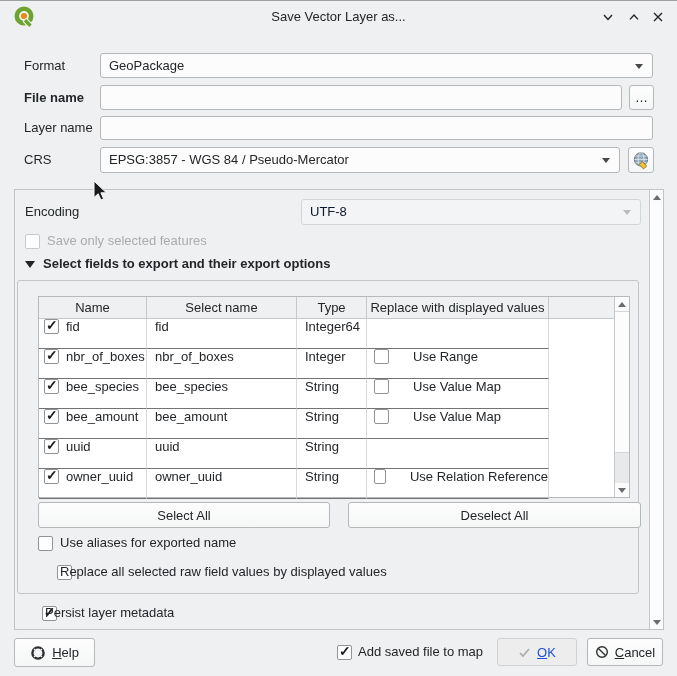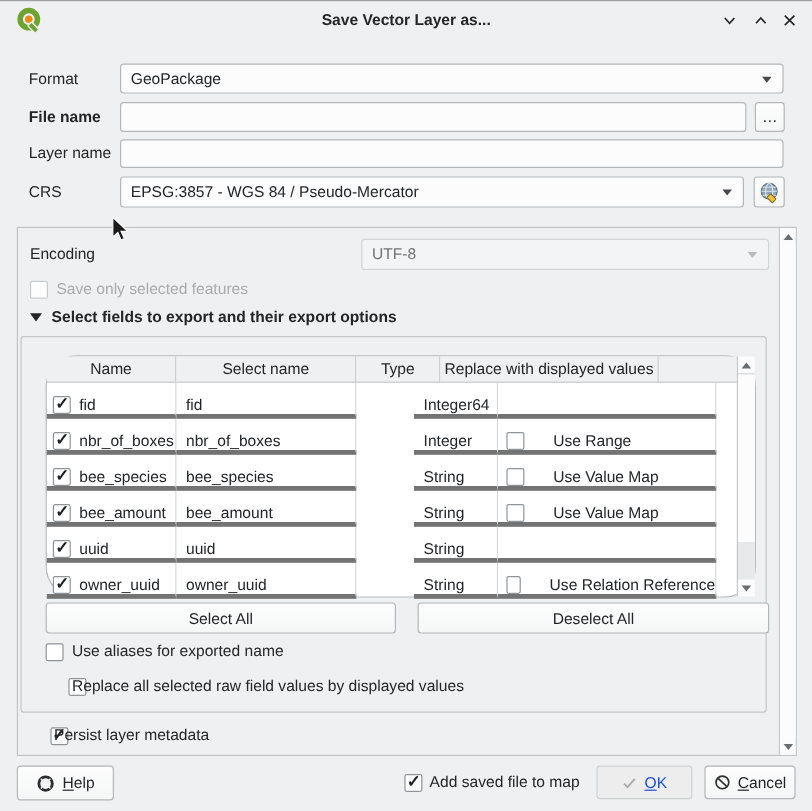--- a/index.html
+++ b/index.html
@@ -3,49 +3,49 @@
 <meta charset="utf-8">
 <style>
   html,body{margin:0;padding:0;}
   body{width:677px;height:676px;font-family:"Liberation Sans",sans-serif;font-size:13px;color:#232629;}
   .window{position:relative;width:677px;height:676px;background:#eff0f1;overflow:hidden;border-top:1px solid #9aa0a4;box-sizing:border-box;}
   .abs{position:absolute;}
   .lbl{position:absolute;white-space:nowrap;}
   .dis{color:#a9acae;}
   
   .titlebar{position:absolute;left:0;top:0;width:100%;height:32px;}
-  .title{position:absolute;left:0;top:0;width:100%;text-align:center;line-height:31px;color:#232629;font-weight:bold;}
+  .title{position:absolute;left:0;top:0;width:100%;text-align:center;line-height:31px;color:#232629;}
   .winbtn{position:absolute;top:8px;width:18px;height:16px;display:flex;align-items:center;justify-content:center;cursor:default;}
   
   .tin{position:absolute;background:#fcfcfc;border:1px solid #b4b8bb;border-radius:3px;box-sizing:border-box;}
   .combo{position:absolute;background:#fcfcfc;border:1px solid #b4b8bb;border-radius:3px;box-sizing:border-box;}
   .combo .ct{position:absolute;left:8px;right:24px;top:0;bottom:0;display:flex;align-items:center;white-space:nowrap;overflow:hidden;}
   .combo::after{content:"";position:absolute;right:9px;top:50%;margin-top:-2px;border-left:4px solid transparent;border-right:4px solid transparent;border-top:5px solid #46494c;}
   .combo.disabled{background:#f3f4f5;border-color:#d3d6d8;}
-  .combo.disabled .ct{color:#737373;text-align:center;}
+  .combo.disabled .ct{color:#0f172a;text-align:center;}
   .combo.disabled::after{border-top-color:#b9bcbe;}
   .btn{position:absolute;background:linear-gradient(#fdfdfd,#f5f6f6);border:1px solid #b4b8bb;border-radius:3px;box-sizing:border-box;display:flex;align-items:center;justify-content:center;gap:6px;white-space:nowrap;}
   .btn.disabled{background:#ededee;border-color:#cfd2d4;color:#1d4ed8;}
   
   .cb{display:inline-block;position:relative;width:15px;height:15px;background:#fff;border:1px solid #8f9499;border-radius:2px;box-sizing:border-box;vertical-align:middle;}
   .cb.checked::after{content:"\2713";position:absolute;left:1px;top:-3px;font-size:14px;font-weight:bold;color:#1d2021;}
   .cb.disabled{border-color:#c7cbce;background:#fdfdfd;}
   
   .scrollarea{position:absolute;left:14px;top:188px;width:650px;height:441px;border:1px solid #c0c4c7;box-sizing:border-box;}
   .groupbox{position:absolute;border:1px solid #c3c7ca;border-radius:3px;box-sizing:border-box;}
   
   .tbl{position:absolute;background:#fff;border:1px solid #b6babd;box-sizing:border-box;}
   .tr{display:flex;}
   .tbl-head .hc{height:22px;line-height:21px;text-align:center;background:#eff0f1;border-right:1px solid #c6c9cc;border-bottom:1px solid #c6c9cc;box-sizing:border-box;overflow:hidden;white-space:nowrap;}
   .tbl-head .hfill{flex:1;background:#eff0f1;border-bottom:1px solid #c6c9cc;margin-right:15px;}
-  .td{height:30px;display:flex;align-items:flex-end;border-right:1px solid #d7dadc;border-bottom:4px solid #737373;box-sizing:border-box;white-space:nowrap;overflow:hidden;}
+  .td{height:30px;display:flex;align-items:flex-start;border-right:1px solid #d7dadc;border-bottom:1px solid #737373;box-sizing:border-box;white-space:nowrap;overflow:hidden;}
   .tfill{flex:1;margin-right:15px;}
   .c1{width:108px;padding-left:5px;gap:7px;}
   .c2{width:150px;padding-left:8px;}
-  .c3{width:70px;padding-left:8px;margin-left:48px;}
+  .c3{width:70px;padding-left:8px;}
   .c4{width:182px;padding-left:7px;gap:24px;}
   
   .vsb{position:absolute;right:0;top:0;bottom:0;width:14px;background:#fbfbfc;border-left:1px solid #c6c9cc;box-sizing:border-box;}
   .sb-arrow{position:absolute;left:0;width:100%;height:14px;display:flex;align-items:center;justify-content:center;}
   .tri-up{width:0;height:0;border-left:4px solid transparent;border-right:4px solid transparent;border-bottom:5px solid #696d70;}
   .tri-down{width:0;height:0;border-left:4px solid transparent;border-right:4px solid transparent;border-top:5px solid #696d70;}
   .sb-track{position:absolute;left:0;width:100%;background:#e8e9ea;}
   .sb-handle{position:absolute;left:0;width:100%;background:#fcfcfc;border-top:1px solid #d4d7d9;border-bottom:1px solid #d4d7d9;box-sizing:border-box;}
   .sect-tri{position:absolute;width:0;height:0;border-left:5px solid transparent;border-right:5px solid transparent;border-top:7px solid #232629;}
   .bold{font-weight:bold;}
@@ -123,21 +123,21 @@
 
     <span class="cb disabled abs" style="left:10px;top:43px;"></span>
     <span class="lbl dis" style="left:32px;top:43px;line-height:15px;">Save only selected features</span>
 
     <span class="sect-tri" style="left:10px;top:71px;"></span>
     <span class="lbl bold" style="left:28px;top:66px;line-height:16px;">Select fields to export and their export options</span>
 
     <div class="groupbox" style="left:2px;top:90px;width:622px;height:314px;">
 
       
-      <div class="tbl" style="left:20px;top:15px;width:592px;height:202px;border-radius:26px;">
+      <div class="tbl" style="left:20px;top:15px;width:592px;height:202px;">
         <div class="tr tbl-head">
           <span class="hc" style="width:108px;">Name</span>
           <span class="hc" style="width:150px;">Select name</span>
           <span class="hc" style="width:70px;">Type</span>
           <span class="hc" style="width:182px;">Replace with displayed values</span>
           <span class="hfill"></span>
         </div>
 
         <div class="tr">
           <span class="td c1">

